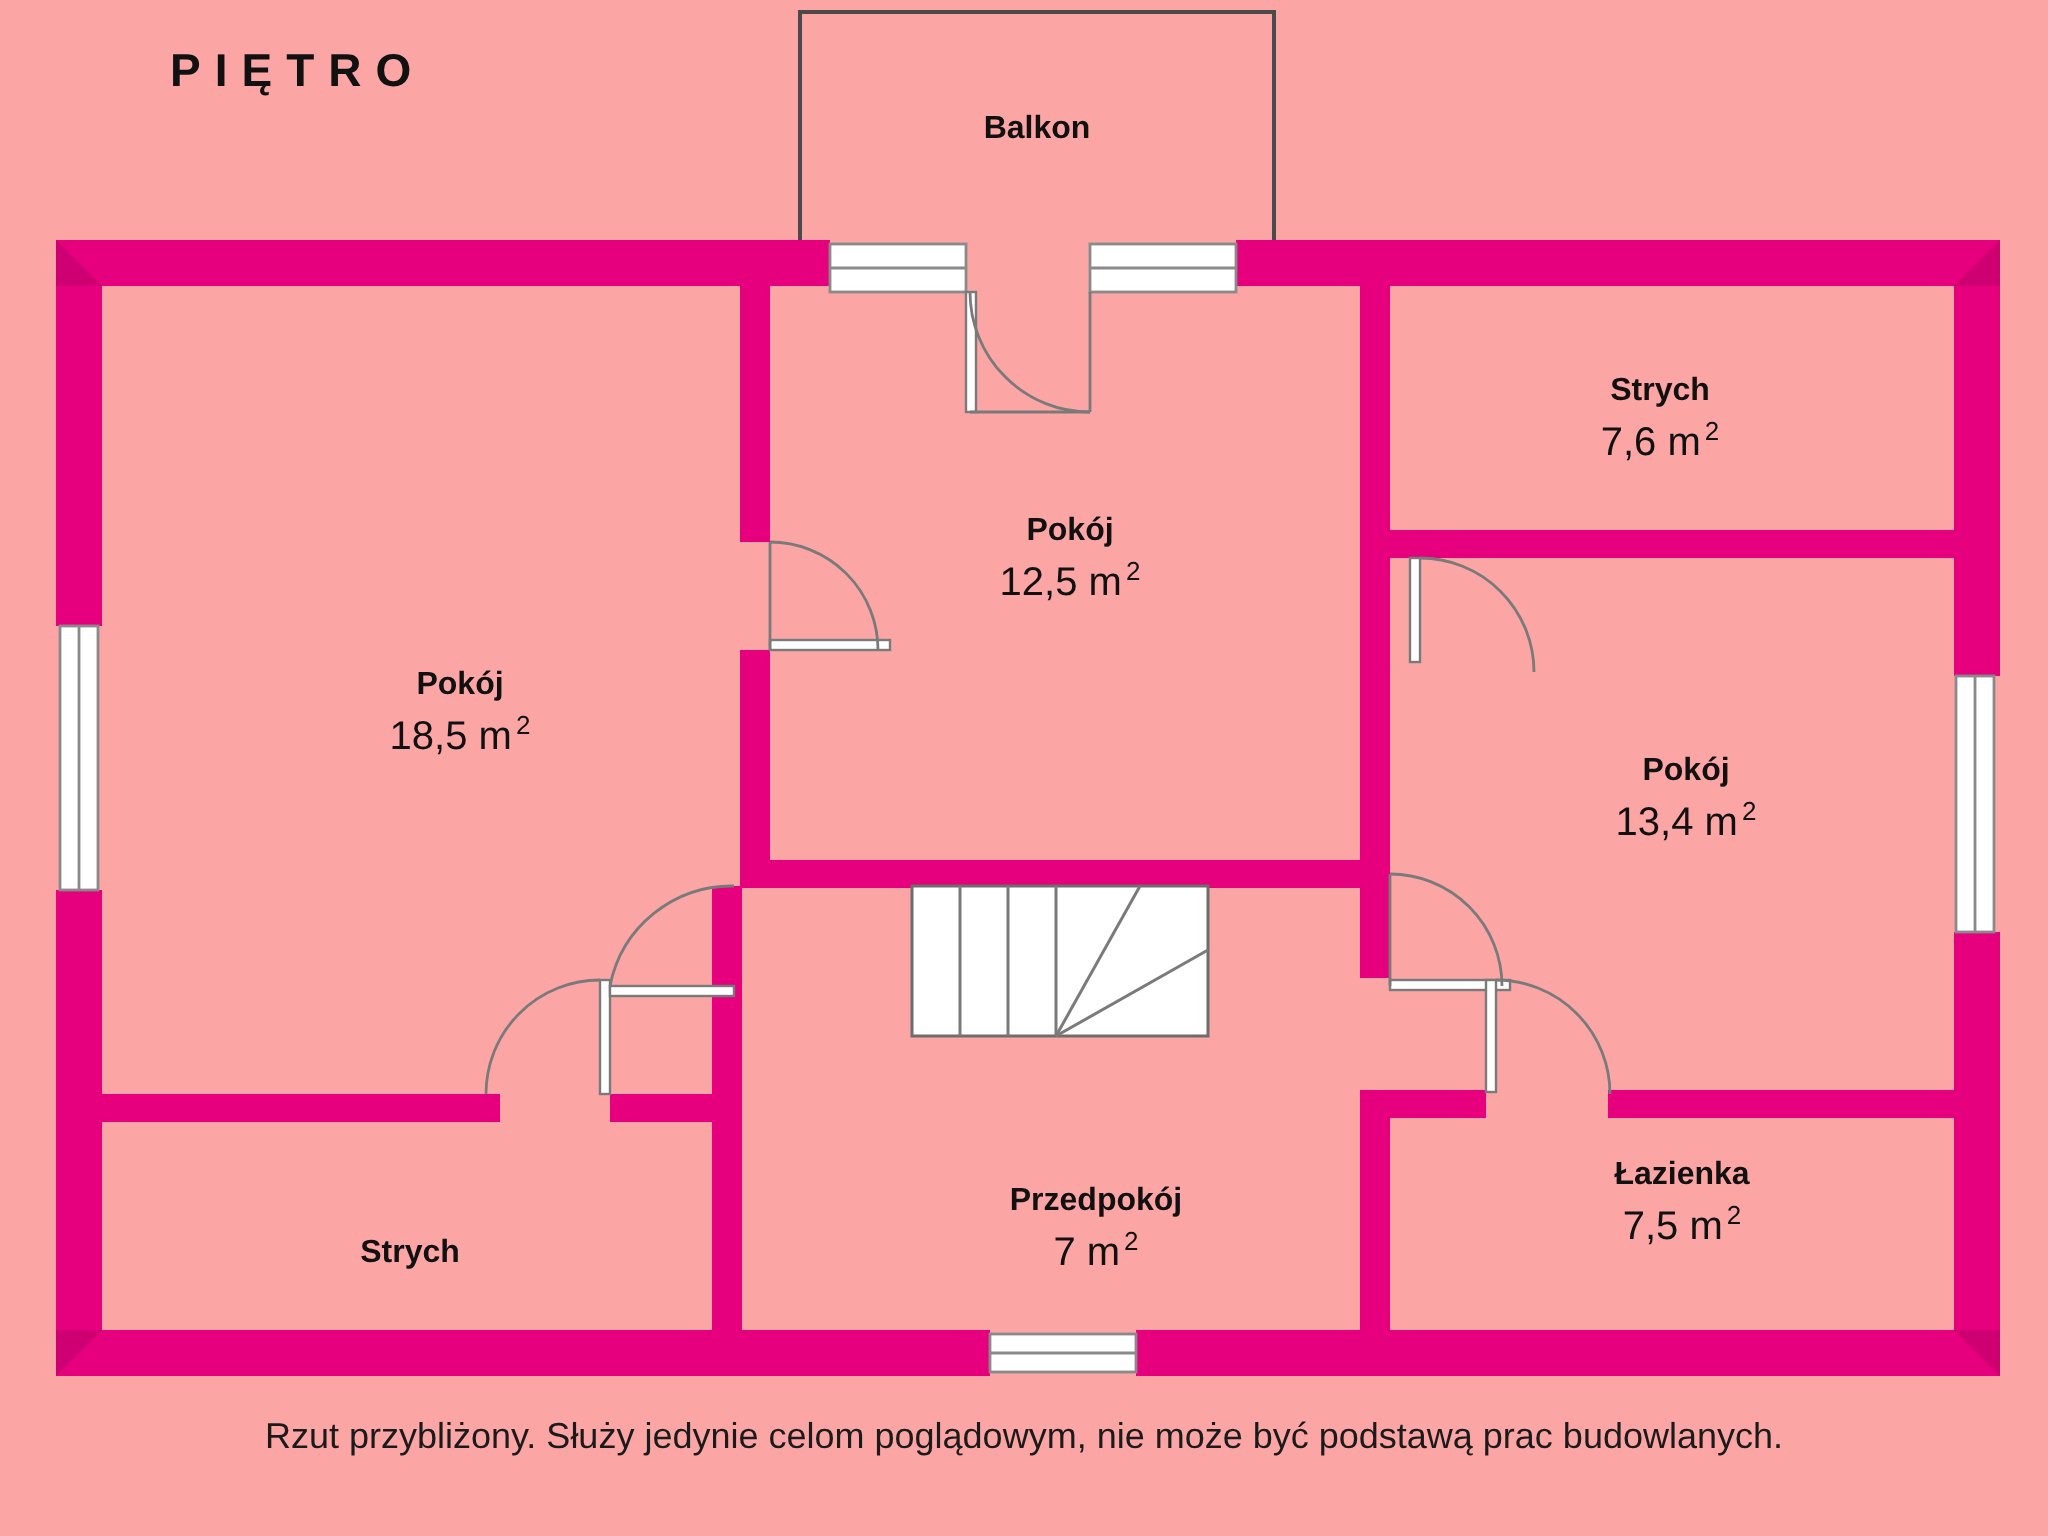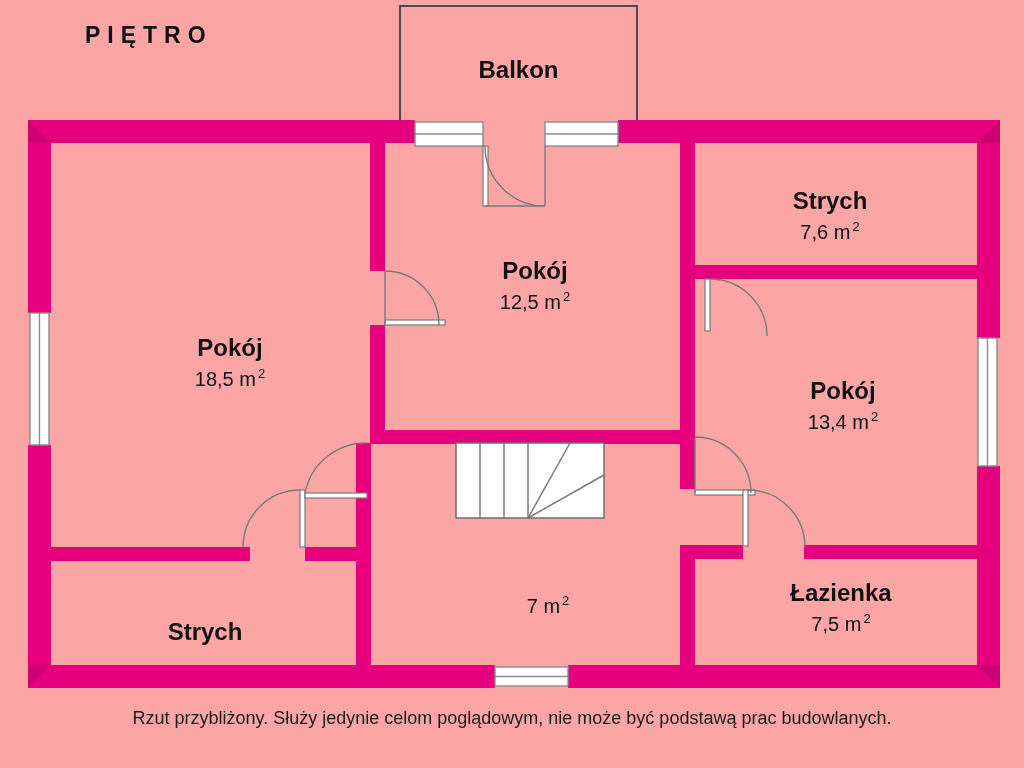--- a/index.html
+++ b/index.html
@@ -35,21 +35,21 @@
   }
   .room-label {
     position: absolute;
     text-align: center;
     color: #111111;
     line-height: 1.28;
     white-space: nowrap;
   }
   .room-name {
     display: block;
-    font-size: 24px;
+    font-size: 16px;
     font-weight: bold;
   }
   .room-area {
     display: block;
     font-size: 20px;
     font-weight: normal;
     margin-top: 2px;
   }
   .room-area .sup {
     font-size: 13px;
@@ -237,20 +237,21 @@
   <div class="room-label" style="left:748px; top:376px; width:190px;">
     <span class="room-name">Pokój</span>
     <span class="room-area"><span>13,4 m</span><span class="sup">2</span></span>
   </div>
 
   <div class="room-label" style="left:110px; top:617px; width:190px;">
     <span class="room-name">Strych</span>
   </div>
 
   <div class="room-label" style="left:453px; top:591px; width:190px;">
+    <span class="room-name">Przedpokój</span>
     <span class="room-area"><span>7 m</span><span class="sup">2</span></span>
   </div>
 
   <div class="room-label" style="left:746px; top:578px; width:190px;">
     <span class="room-name">Łazienka</span>
     <span class="room-area"><span>7,5 m</span><span class="sup">2</span></span>
   </div>
 
   <div class="caption">Rzut przybliżony. Służy jedynie celom poglądowym, nie może być podstawą prac budowlanych.</div>
 

